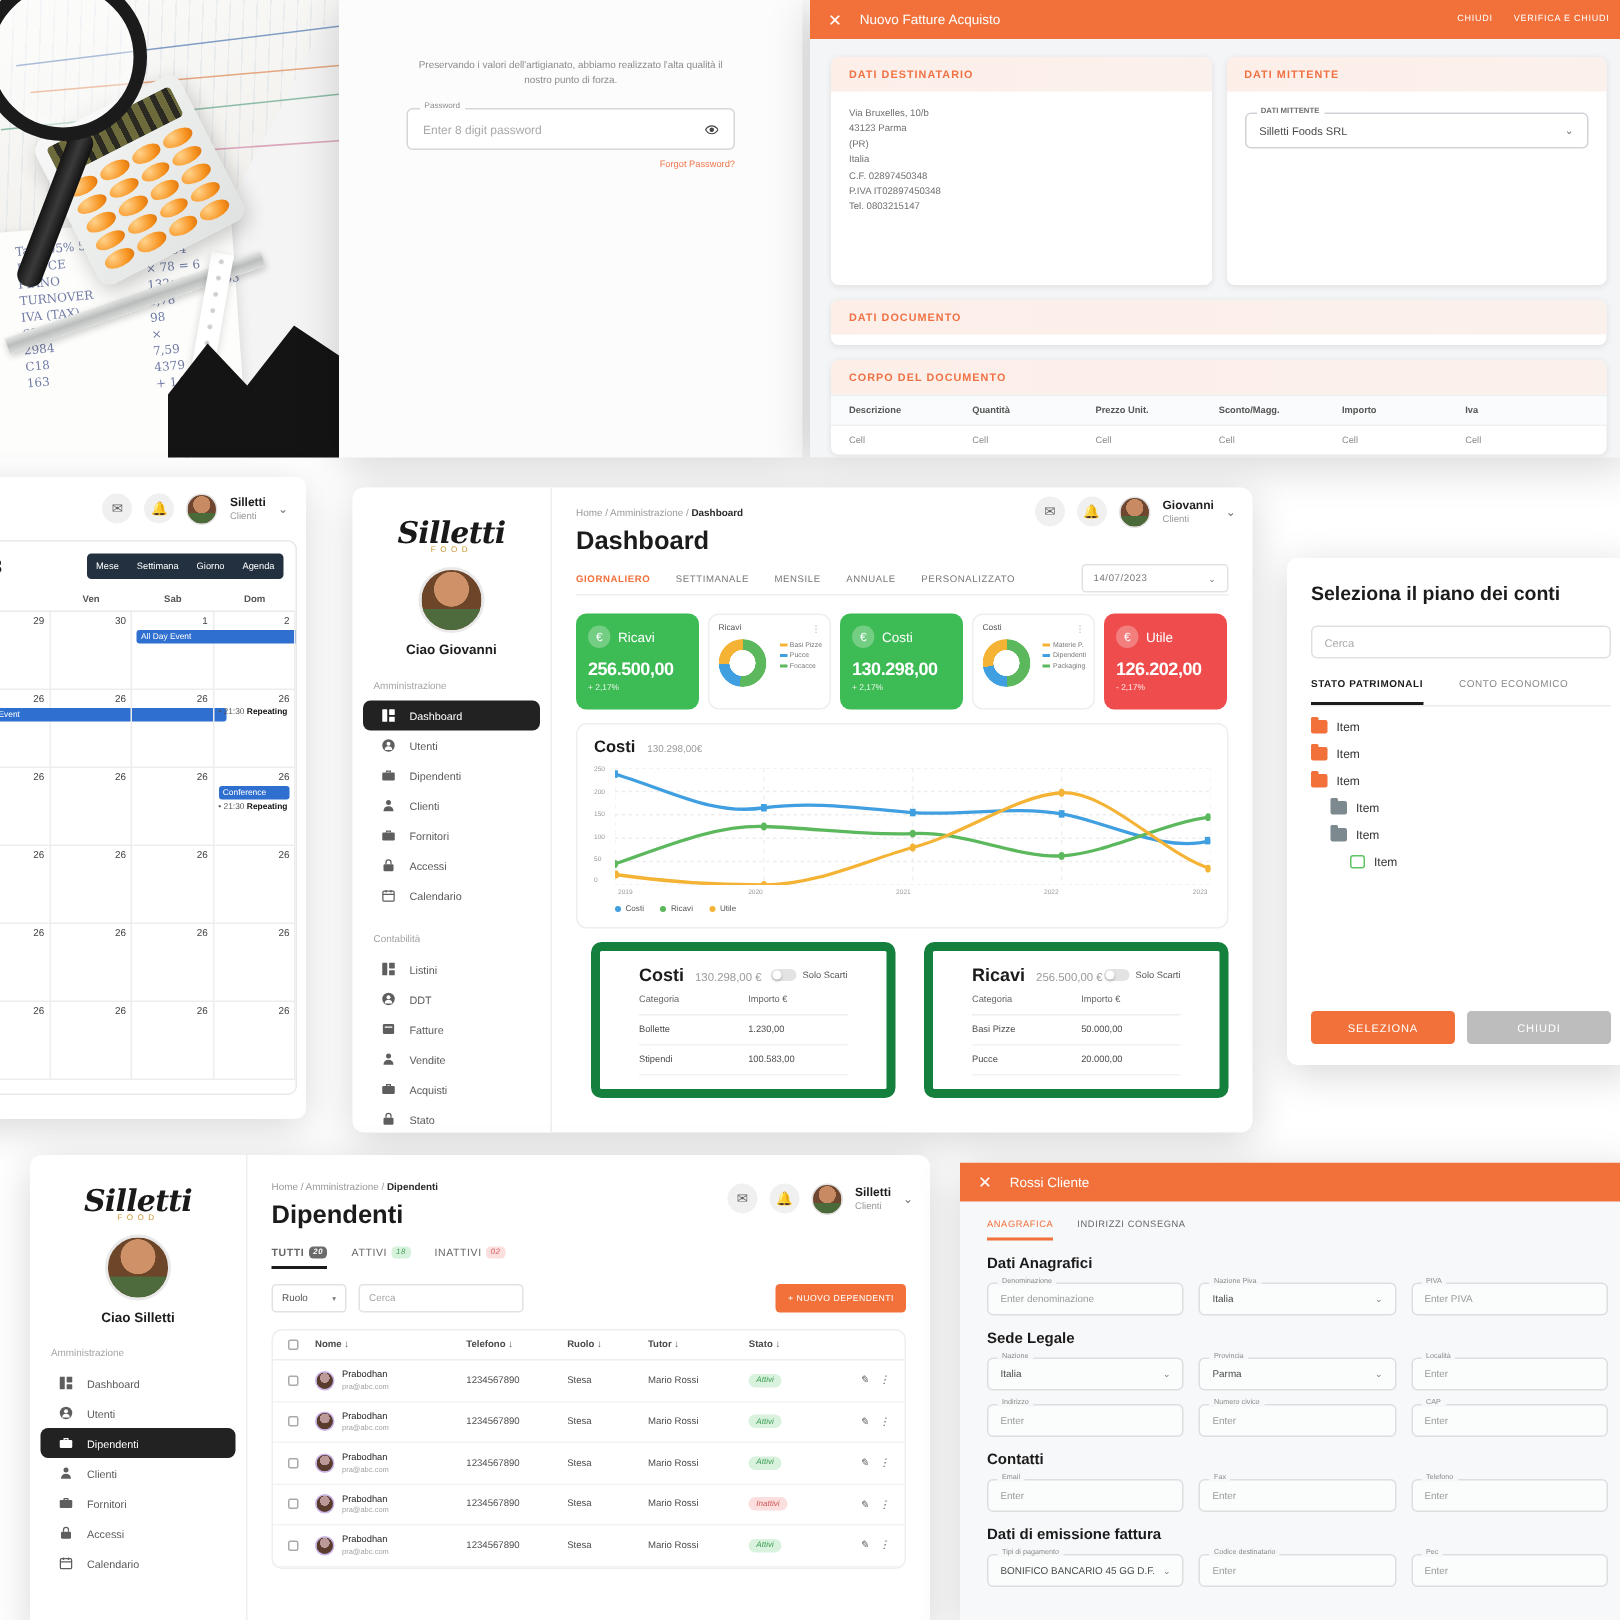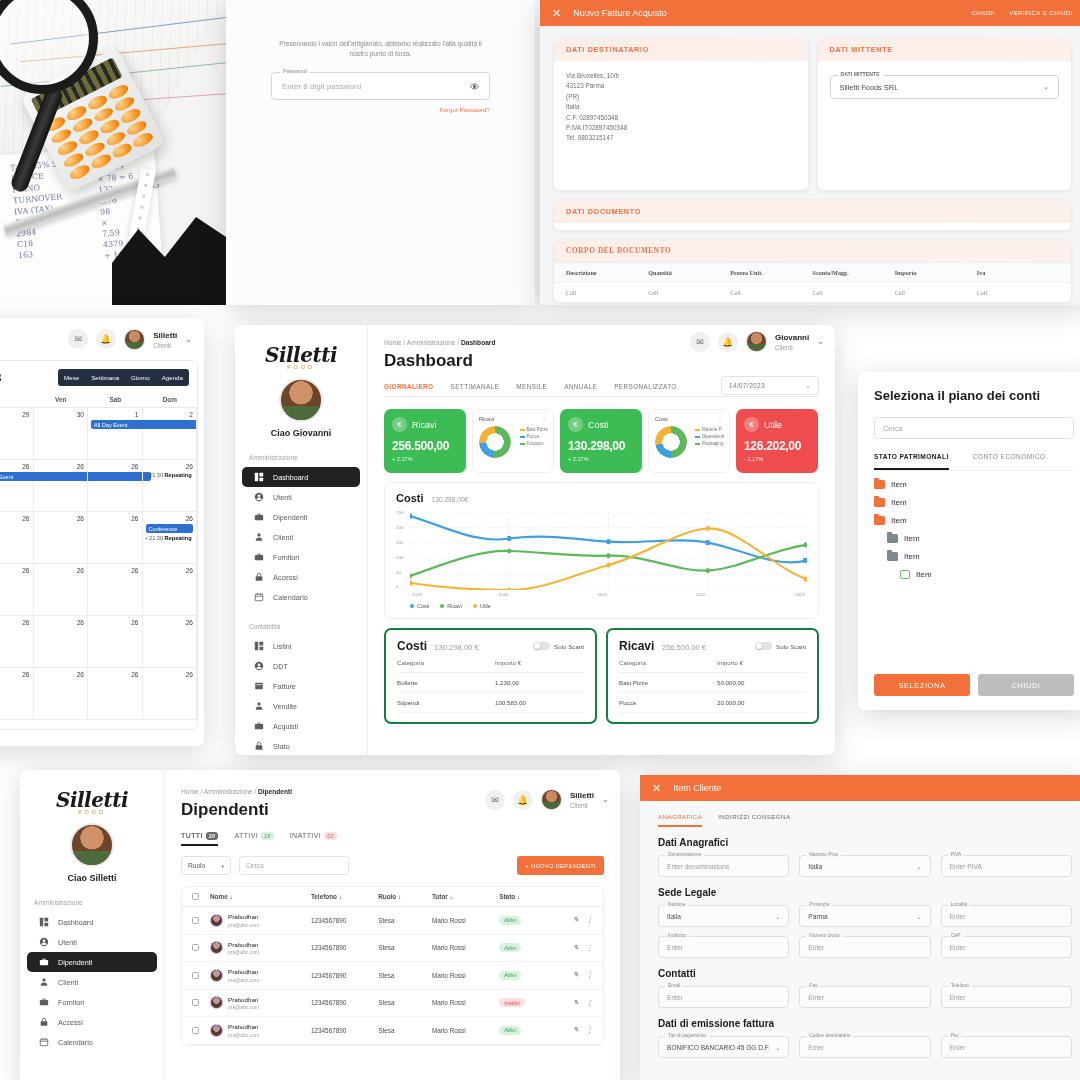--- a/index.html
+++ b/index.html
@@ -175,21 +175,21 @@
   .chart-card { margin-top:9px; border:1px solid #eee; border-radius:7px; padding:9px 11px; }
   .cc-title { font-size:11px; font-weight:bold; color:#1b1b1b; }
   .cc-title span { font-size:6.6px; font-weight:normal; color:#9b9b9b; margin-left:5px; }
   .plot { position:relative; height:78px; margin-top:8px; }
   .yt { position:absolute; left:0; font-size:4.4px; color:#999; }
   .xt { position:absolute; bottom:-7px; font-size:4.4px; color:#999; }
   .legend2 { display:flex; gap:11px; margin-top:13px; padding-left:14px; }
   .legend2 span { font-size:5.4px; color:#555; display:flex; align-items:center; gap:3px; }
   .legend2 i { width:4px; height:4px; border-radius:50%; display:inline-block; }
   .bot-cards { display:flex; gap:9px; margin-top:9px; }
-  .bcard { flex:1; border:2px solid #15803d; border-radius:7px; padding:9px 11px; }
+  .bcard { flex:1; border:6px solid #15803d; border-radius:7px; padding:9px 26px;margin-left:10px; }
   .bhead { display:flex; align-items:center; }
   .btitle { font-size:12px; font-weight:bold; color:#1b1b1b; }
   .btitle span { font-size:7.6px; font-weight:normal; color:#9b9b9b; margin-left:4px; }
   .toggle { margin-left:auto; display:flex; align-items:center; gap:4px;
      font-size:6.2px; color:#555; }
   .tg { width:17px; height:8px; border-radius:5px; background:#e3e3e3; position:relative; }
   .tg::after { content:""; position:absolute; left:1px; top:1px; width:6px; height:6px;
      border-radius:50%; background:#fff; box-shadow:0 1px 2px rgba(0,0,0,.25); }
   .bt-head, .bt-row { display:grid; grid-template-columns:1.1fr 1fr; padding:6px 0;
      font-size:6.2px; }
@@ -357,21 +357,21 @@
           <span style="margin-left:auto;font-size:7px;color:#777">⌄</span>
         </div>
       </div>
     </div>
   </div>
 
   <div class="card" style="margin:10px 14px 0;height:30px">
     <div class="card-head">DATI DOCUMENTO</div>
   </div>
 
-  <div class="card" style="margin:10px 14px 0;font-family:Liberation Serif, serif;">
+  <div class="card" style="margin:10px 14px 0;">
     <div class="card-head">CORPO DEL DOCUMENTO</div>
     <div class="tbl-head">
       <span>Descrizione</span>
       <span>Quantità</span>
       <span>Prezzo Unit.</span>
       <span>Sconto/Magg.</span>
       <span>Importo</span>
       <span>Iva</span>
     </div>
     <div class="tbl-row">
@@ -1023,21 +1023,21 @@
   <div class="circ-btn">✉</div>
   <div class="circ-btn">🔔</div>
   <div class="avatar"></div>
   <div class="who"><b>Silletti</b><span>Clienti</span></div>
   <span style="font-size:8px;color:#777">⌄</span>
 </div>
 
 <div class="panel shadow" id="cliente">
   <div class="orange-bar">
     <span class="x">✕</span>
-    <span class="ttl">Item Cliente</span>
+    <span class="ttl">Rossi Cliente</span>
   </div>
   <div class="cl-tabs">
     <span class="act">ANAGRAFICA</span>
     <span>INDIRIZZI CONSEGNA</span>
   </div>
 
   <div class="sec-title">Dati Anagrafici</div>
   <div class="frow">
     <div class="ffld">
         <span class="flegend">Denominazione</span>

